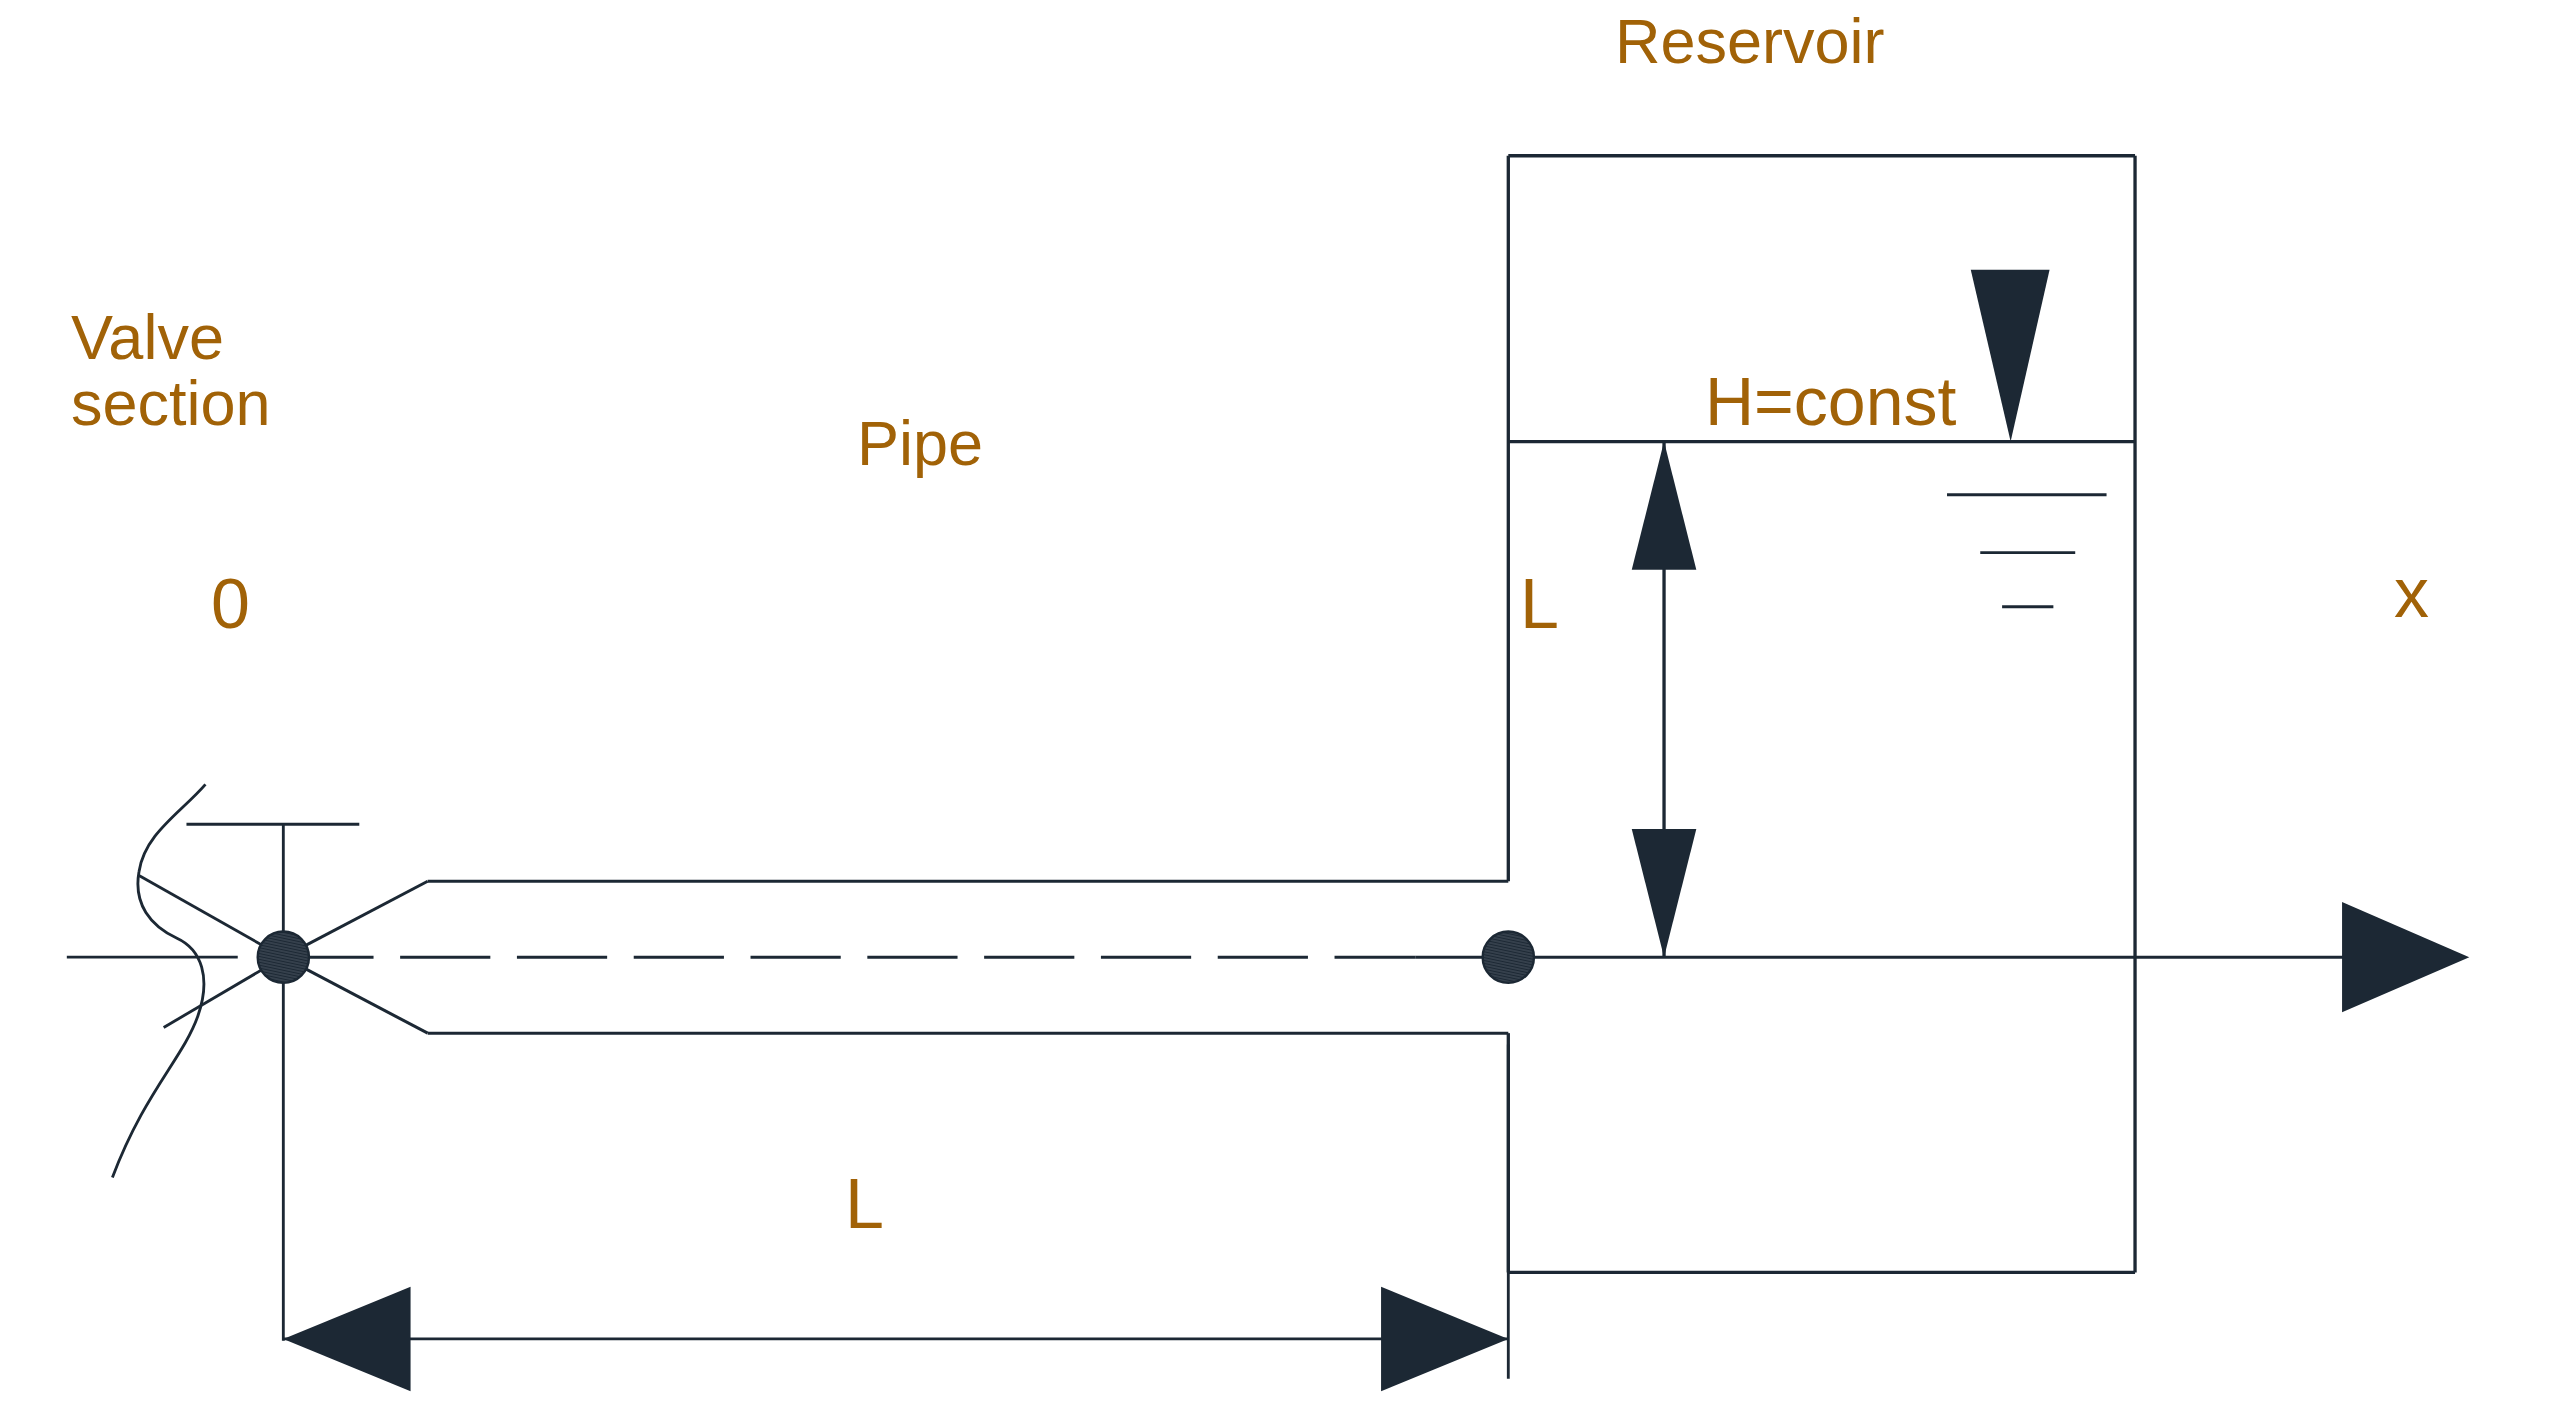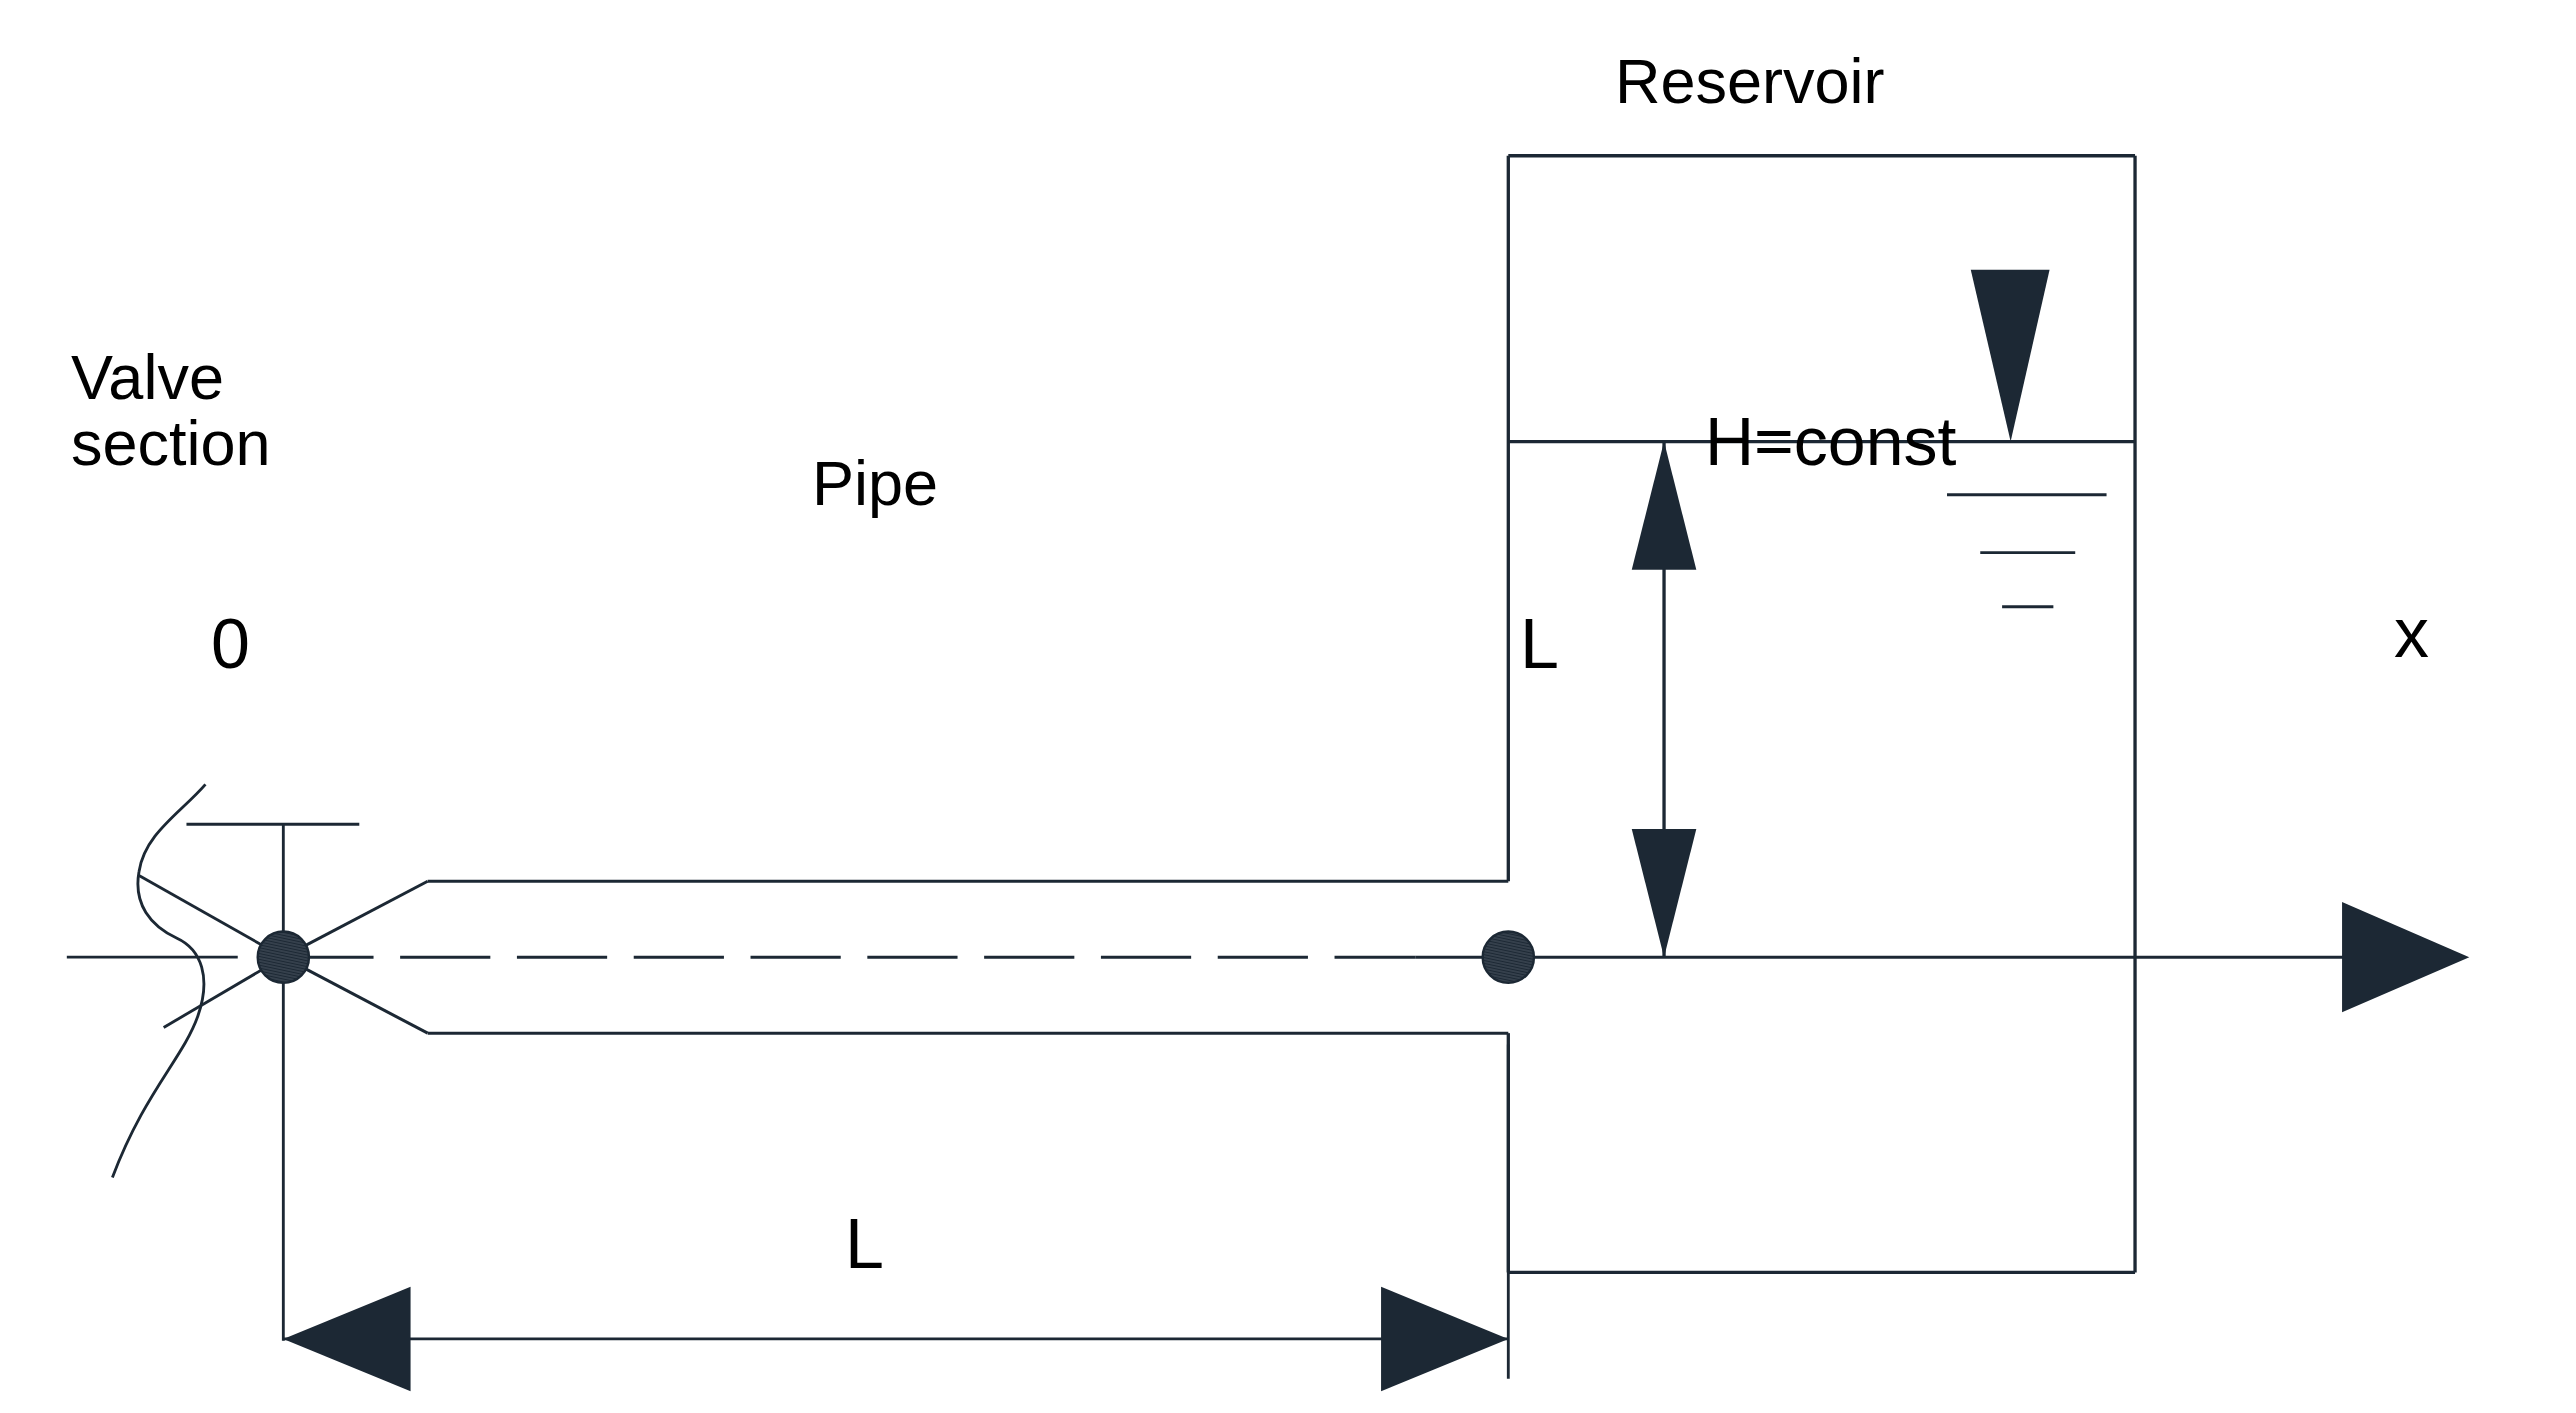--- a/index.html
+++ b/index.html
@@ -19,37 +19,36 @@
   #diagram {
     position: absolute;
     left: 0;
     top: 0;
     width: 2576px;
     height: 1413px;
     display: block;
   }
   .lbl {
     position: absolute;
-    color: #000000;
+    color: #a16207;
     font-family: "Liberation Sans", sans-serif;
     font-weight: 400;
     white-space: pre;
     line-height: 1.05;
     letter-spacing: 0px;
-    margin-top: 40px;
   }
   #label-valve-section {
     left: 71px;
     top: 304px;
     width: 313px;
     text-align: left;
     font-size: 63px;
   }
   #label-pipe {
-    left: 812px;
+    left: 857px;
     top: 410px;
     font-size: 63px;
   }
   #label-reservoir {
     left: 1615px;
     top: 7.6px;
     font-size: 63px;
   }
   #label-h-const {
     left: 1705px;

